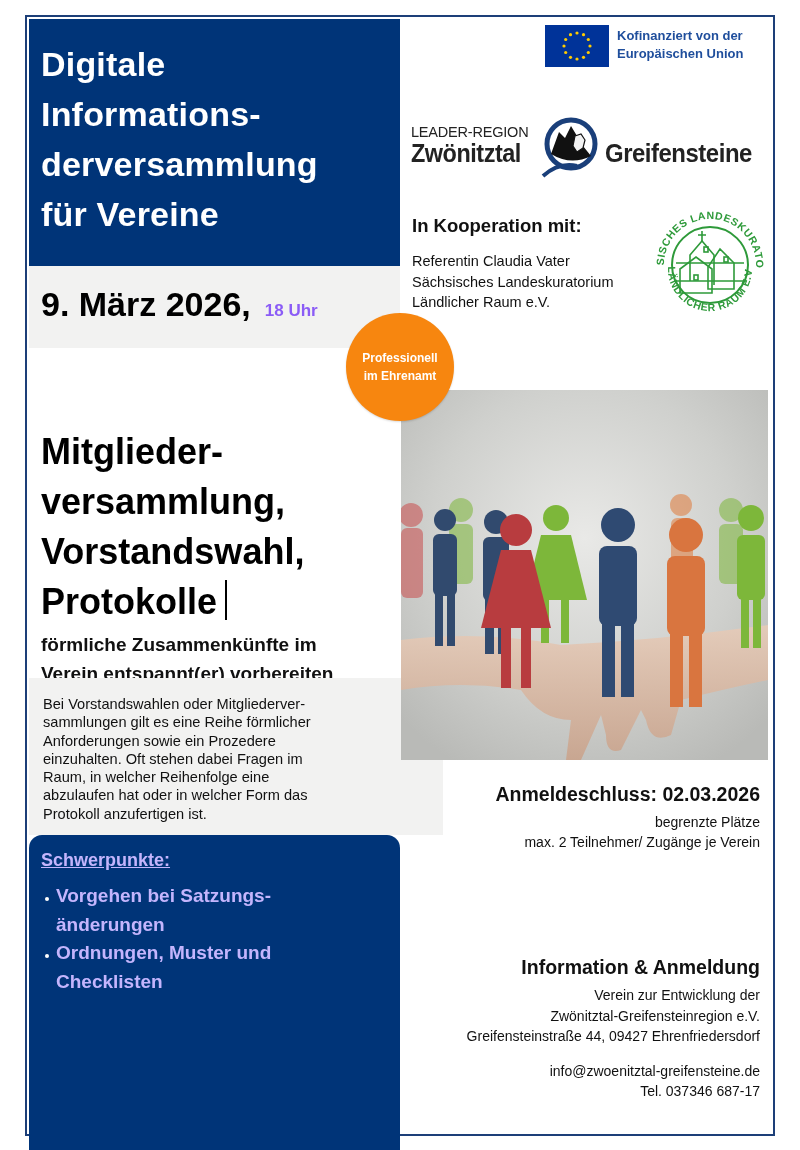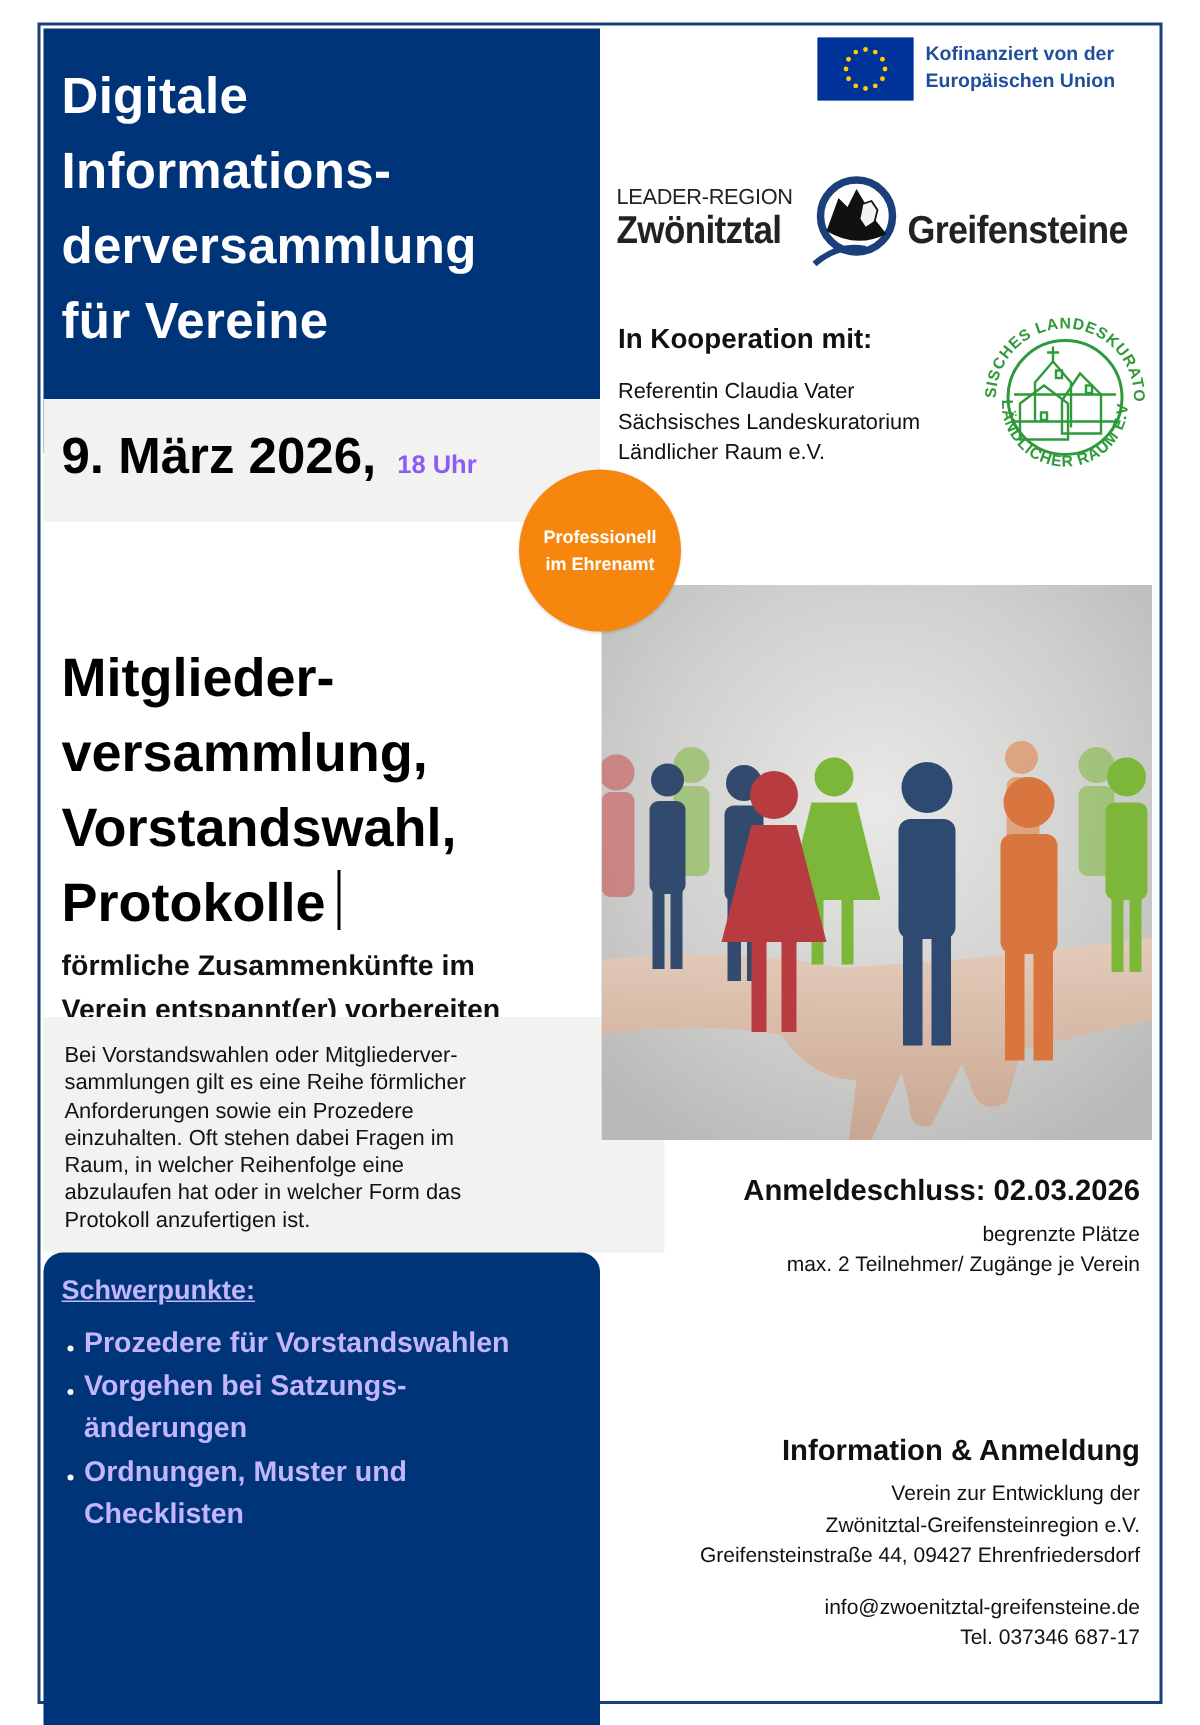--- a/index.html
+++ b/index.html
@@ -117,23 +117,20 @@
   <div>Anforderungen sowie ein Prozedere</div>
   <div>einzuhalten. Oft stehen dabei Fragen im</div>
   <div>Raum, in welcher Reihenfolge eine</div>
   <div>abzulaufen hat oder in welcher Form das</div>
   <div>Protokoll anzufertigen ist.</div>
 </div>
 
 <div class="abs focus-block">
   <div class="focus-heading">Schwerpunkte:</div>
   <ul class="focus-list">
-    <li class="focus-item">
-      <div>Prozedere für Vorstandswahlen</div>
-    </li>
     <li class="focus-item">
       <div>Vorgehen bei Satzungs-</div>
       <div>änderungen</div>
     </li>
     <li class="focus-item">
       <div>Ordnungen, Muster und</div>
       <div>Checklisten</div>
     </li>
   </ul>
 </div>

